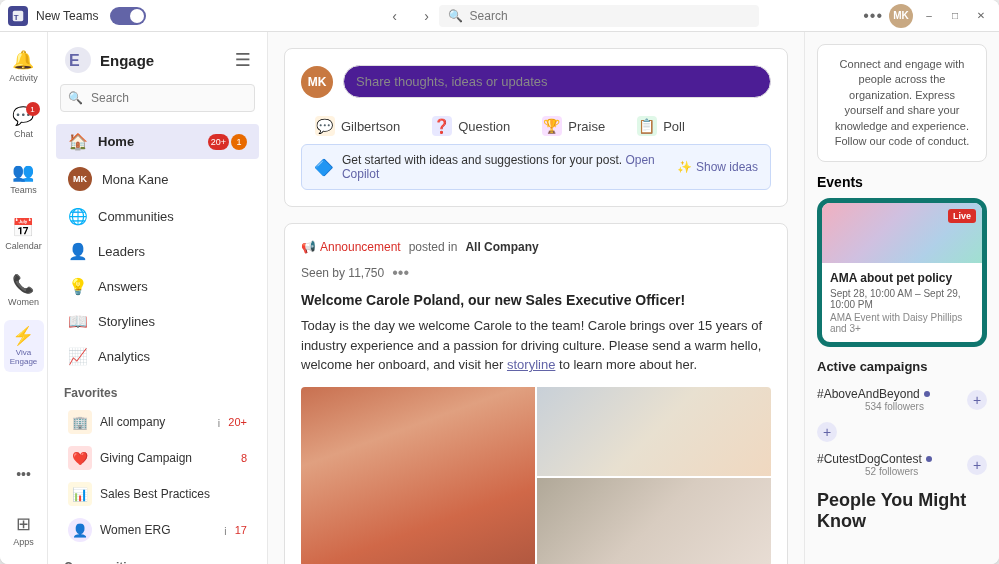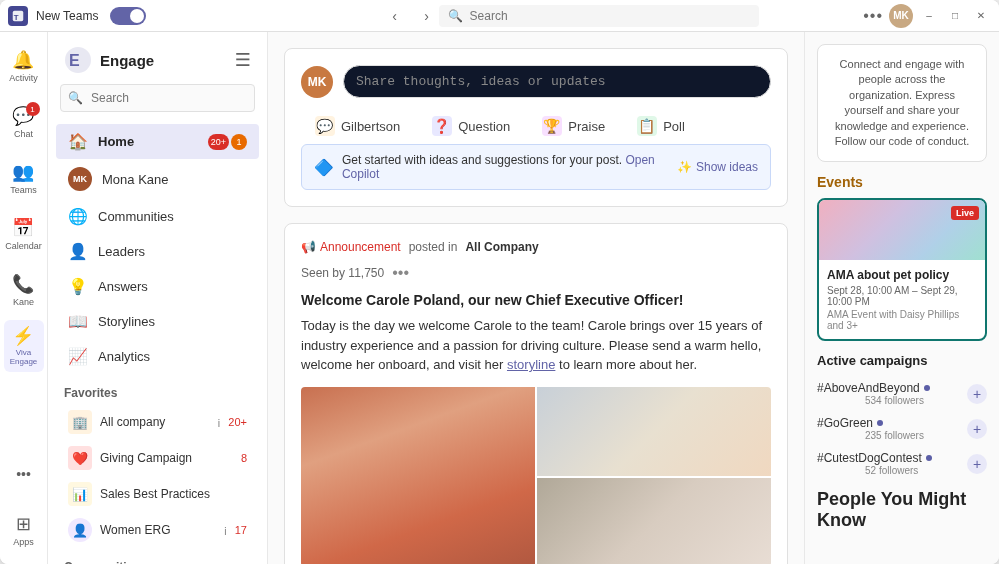--- a/index.html
+++ b/index.html
@@ -69,21 +69,21 @@
     .fav-count { font-size: 11px; color: #d92e28; font-weight: 500; }
 
     
     .content { flex: 1; display: flex; overflow: hidden; }
     .feed { flex: 1; overflow-y: auto; padding: 16px; background: #fafafa; }
 
     
     .post-box { background: white; border: 1px solid #e0e0e0; border-radius: 8px; padding: 16px; margin-bottom: 16px; }
     .post-box-top { display: flex; align-items: center; gap: 10px; margin-bottom: 12px; }
     .post-avatar-small { width: 32px; height: 32px; border-radius: 50%; background: #c87941; display: flex; align-items: center; justify-content: center; color: white; font-size: 12px; font-weight: 600; overflow: hidden; }
-    .post-placeholder { flex: 1; padding: 8px 12px; background: #0f172a; border: 1px solid #e0e0e0; border-radius: 20px; font-size: 13px; color: #888; cursor: text; font-family: Liberation Mono, monospace; }
+    .post-placeholder { flex: 1; padding: 8px 12px; background: #4c1d95; border: 1px solid #e0e0e0; border-radius: 20px; font-size: 13px; color: #888; cursor: text; }
     .post-actions { display: flex; gap: 4px; }
     .post-action-btn { display: flex; align-items: center; gap: 6px; padding: 6px 14px; border: none; background: transparent; cursor: pointer; border-radius: 4px; font-size: 13px; color: #444; }
     .post-action-icon { width: 20px; height: 20px; border-radius: 4px; display: flex; align-items: center; justify-content: center; font-size: 14px; }
 
     
     .post-card { background: white; border: 1px solid #e0e0e0; border-radius: 8px; padding: 16px; margin-bottom: 16px; }
     .post-header { display: flex; align-items: center; gap: 8px; margin-bottom: 10px; }
     .announcement-badge { color: #d92e28; font-size: 12px; display: flex; align-items: center; gap: 4px; }
     .post-in { color: #666; font-size: 12px; }
     .post-company { font-weight: 600; color: #333; font-size: 12px; }
@@ -100,22 +100,22 @@
     .post-images { display: grid; grid-template-columns: 1fr 1fr; gap: 2px; border-radius: 4px; overflow: hidden; height: 180px; }
     .post-image { background: #ddd; overflow: hidden; }
     .post-image.left { grid-row: 1 / 3; }
 
     
     .right-panel { width: 195px; background: #fafafa; padding: 12px; border-left: 1px solid #e8e8e8; overflow-y: auto; flex-shrink: 0; }
     .co-banner { background: white; border: 1px solid #e0e0e0; border-radius: 8px; padding: 12px; margin-bottom: 12px; text-align: center; }
     .co-logo { font-size: 48px; font-weight: 800; color: #1a7fd4; line-height: 1; margin-bottom: 8px; letter-spacing: -2px; font-family: Arial, sans-serif; }
     .co-desc { font-size: 11px; color: #555; line-height: 1.4; text-align: center; }
 
-    .right-section-title { font-size: 14px; font-weight: 600; color: #a16207; margin-bottom: 8px; }
-    .event-card { background: white; border: 2px solid #0f766e; border-radius: 8px; overflow: hidden; margin-bottom: 12px; }
+    .right-section-title { font-size: 14px; font-weight: 600; color: #000000; margin-bottom: 8px; }
+    .event-card { background: white; border: 5px solid #0f766e; border-radius: 13px; overflow: hidden; margin-bottom: 12px; }
     .event-image { height: 60px; background: linear-gradient(135deg, #f0b8c8 0%, #b8d4f0 50%, #c8f0e8 100%); position: relative; }
     .event-live-badge { position: absolute; top: 6px; right: 6px; background: #d92e28; color: white; font-size: 9px; padding: 2px 5px; border-radius: 3px; font-weight: 600; }
     .event-details { padding: 8px; }
     .event-title { font-size: 12px; font-weight: 600; color: #242424; margin-bottom: 3px; }
     .event-time { font-size: 10px; color: #666; margin-bottom: 2px; }
     .event-desc { font-size: 10px; color: #888; }
 
     .campaigns-title { font-size: 13px; font-weight: 600; color: #242424; margin-bottom: 8px; }
     .campaign-item { display: flex; align-items: center; justify-content: space-between; padding: 5px 0; }
     .campaign-left { flex: 1; }
@@ -197,21 +197,21 @@
       <div class="nav-item">
         <span class="nav-icon">👥</span>
         <span class="nav-label">Teams</span>
       </div>
       <div class="nav-item">
         <span class="nav-icon">📅</span>
         <span class="nav-label">Calendar</span>
       </div>
       <div class="nav-item">
         <span class="nav-icon">📞</span>
-        <span class="nav-label">Kane</span>
+        <span class="nav-label">Women</span>
       </div>
       <div class="nav-item active">
         <span class="nav-icon" style="color:#6264A7;">⚡</span>
         <span class="nav-label" style="color:#6264A7; font-size:8px; line-height:1.1;">Viva<br>Engage</span>
       </div>
       <div class="nav-item nav-more">
         <span class="nav-icon" style="font-size:14px;">•••</span>
       </div>
       <div class="nav-item">
         <span class="nav-icon">⊞</span>
@@ -358,21 +358,21 @@
             <span class="post-company">All Company</span>
           </div>
 
           <div class="post-author-row">
             <div style="display:flex; align-items:center; gap:8px;">
               <span class="post-seen">Seen by 11,750</span>
               <span class="post-more">•••</span>
             </div>
           </div>
 
-          <div class="post-title">Welcome Carole Poland, our new Chief Executive Officer!</div>
+          <div class="post-title">Welcome Carole Poland, our new Sales Executive Officer!</div>
           <div class="post-body">
             <span>Today is the day we welcome Carole to the team! Carole brings over 15 years of industry experience and a passion for driving culture. Please send a warm hello, welcome her onboard, and visit her</span>
             <span> </span>
             <span class="post-link">storyline</span>
             <span> </span>
             <span>to learn more about her.</span>
           </div>
 
           <div class="post-images">
             <div class="post-image left img-person" style="background: linear-gradient(160deg, #c87050 0%, #e0a080 30%, #d06848 70%, #b05840 100%);"></div>
@@ -408,27 +408,20 @@
             <div class="campaign-left">
               <div class="campaign-name">
                 <span>#AboveAndBeyond</span>
                 <span class="campaign-dot"></span>
               </div>
               <div class="campaign-followers">534 followers</div>
             </div>
             <div class="campaign-plus">+</div>
           </div>
           <div class="campaign-item">
-            <div class="campaign-left">
-              <div class="campaign-name">
-                <span>#GoGreen</span>
-                <span class="campaign-dot"></span>
-              </div>
-              <div class="campaign-followers">235 followers</div>
-            </div>
             <div class="campaign-plus">+</div>
           </div>
           <div class="campaign-item">
             <div class="campaign-left">
               <div class="campaign-name">
                 <span>#CutestDogContest</span>
                 <span class="campaign-dot"></span>
               </div>
               <div class="campaign-followers">52 followers</div>
             </div>

